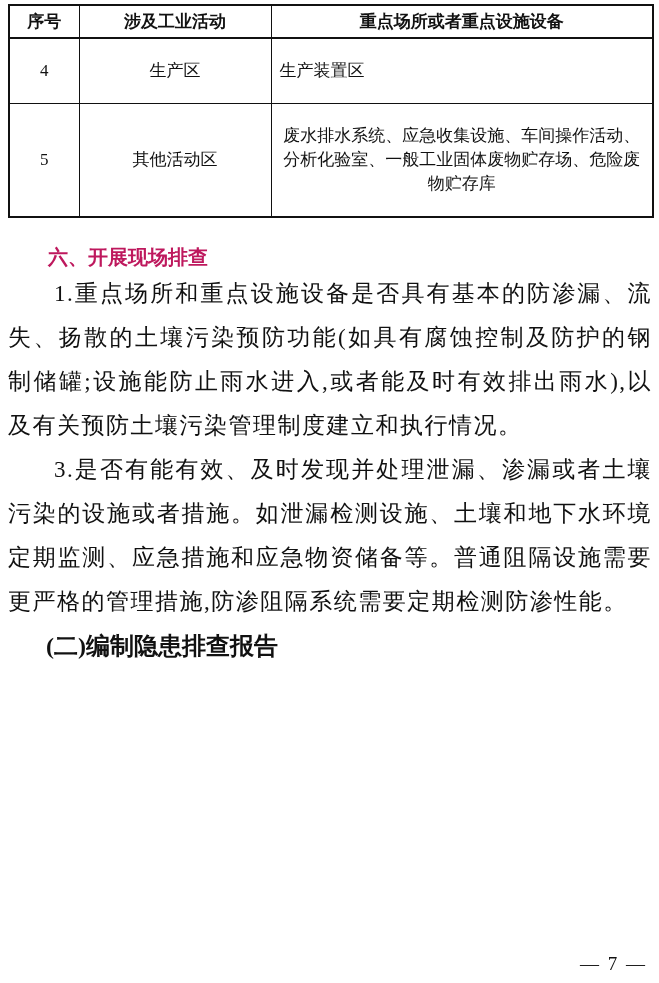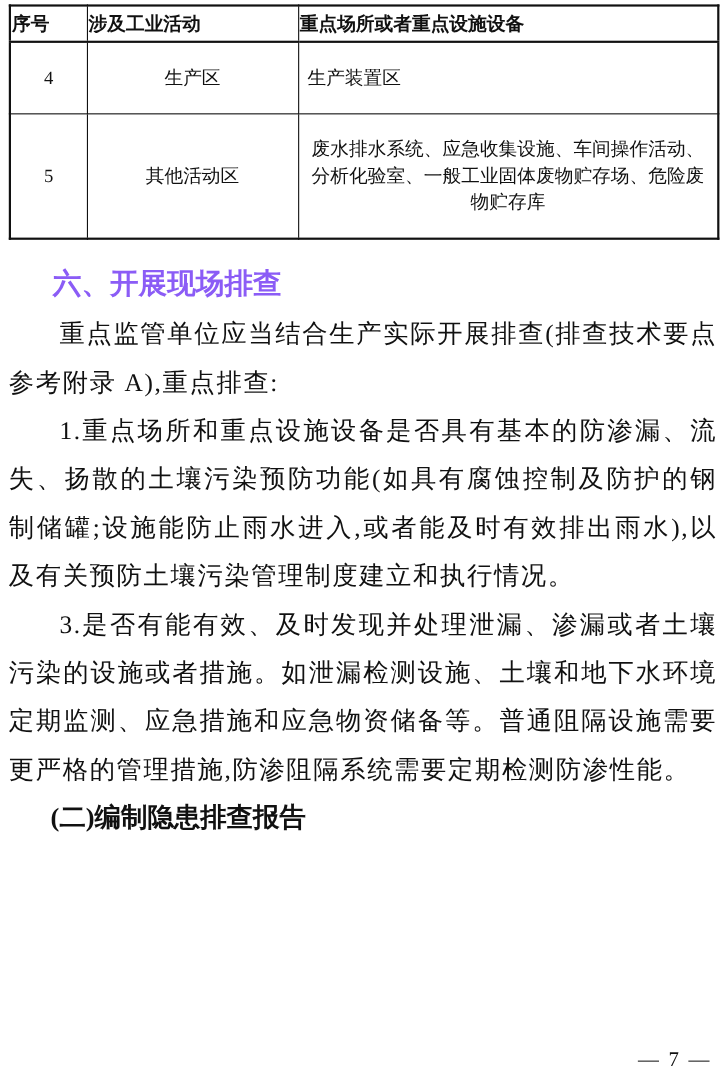--- a/index.html
+++ b/index.html
@@ -32,44 +32,44 @@
   .doc-table th, .doc-table td {
     border: 1px solid #111111;
     vertical-align: middle;
     box-sizing: border-box;
   }
   .doc-table thead th {
     font-family: "Liberation Sans", "DejaVu Sans", sans-serif;
     font-weight: bold;
     font-size: 17px;
     height: 33px;
-    text-align: left;
+    text-align: center;
     border-bottom: 2px solid #111111;
   }
   .doc-table td {
     font-size: 17px;
     line-height: 24px;
   }
   .col-no { width: 70px; }
   .col-activity { width: 192px; }
   .col-fac { width: 382px; }
   td.center { text-align: center; }
   td.left { text-align: left; padding: 20px 8px; }
   tr.row-4 td { height: 43px; }
   tr.row-5 td { height: 51px; text-align: center; }
 
   
   .h-main {
     margin: 24px 0 0 0;
     padding-left: 40px;
     font-family: "Liberation Sans", "DejaVu Sans", sans-serif;
     font-weight: bold;
-    font-size: 26px;
+    font-size: 20px;
     line-height: 30px;
-    color: #8b5cf6;
+    color: #be185d;
   }
   .h-sub {
     margin: 16px 0 0 0;
     padding-left: 38px;
     font-family: "Liberation Serif", "DejaVu Serif", serif;
     font-weight: bold;
     font-size: 24px;
     line-height: 32px;
     color: #111111;
   }
@@ -135,21 +135,20 @@
         <td class="center">5</td>
         <td class="center">其他活动区</td>
         <td class="left">废水排水系统、应急收集设施、车间操作活动、分析化验室、一般工业固体废物贮存场、危险废物贮存库</td>
       </tr>
     </tbody>
   </table>
 
   <h2 class="h-main">六、开展现场排查</h2>
 
 
-  <p class="body-para first">重点监管单位应当结合生产实际开展排查(排查技术要点参考附录 A),重点排查:</p>
 
   <p class="body-para">1.重点场所和重点设施设备是否具有基本的防渗漏、流失、扬散的土壤污染预防功能(如具有腐蚀控制及防护的钢制储罐;设施能防止雨水进入,或者能及时有效排出雨水),以及有关预防土壤污染管理制度建立和执行情况。</p>
 
 
   <p class="body-para">3.是否有能有效、及时发现并处理泄漏、渗漏或者土壤污染的设施或者措施。如泄漏检测设施、土壤和地下水环境定期监测、应急措施和应急物资储备等。普通阻隔设施需要更严格的管理措施,防渗阻隔系统需要定期检测防渗性能。</p>
 
   <h3 class="h-sub h-sub2">(二)编制隐患排查报告</h3>
 
 
   <div class="page-number">— 7 —</div>

